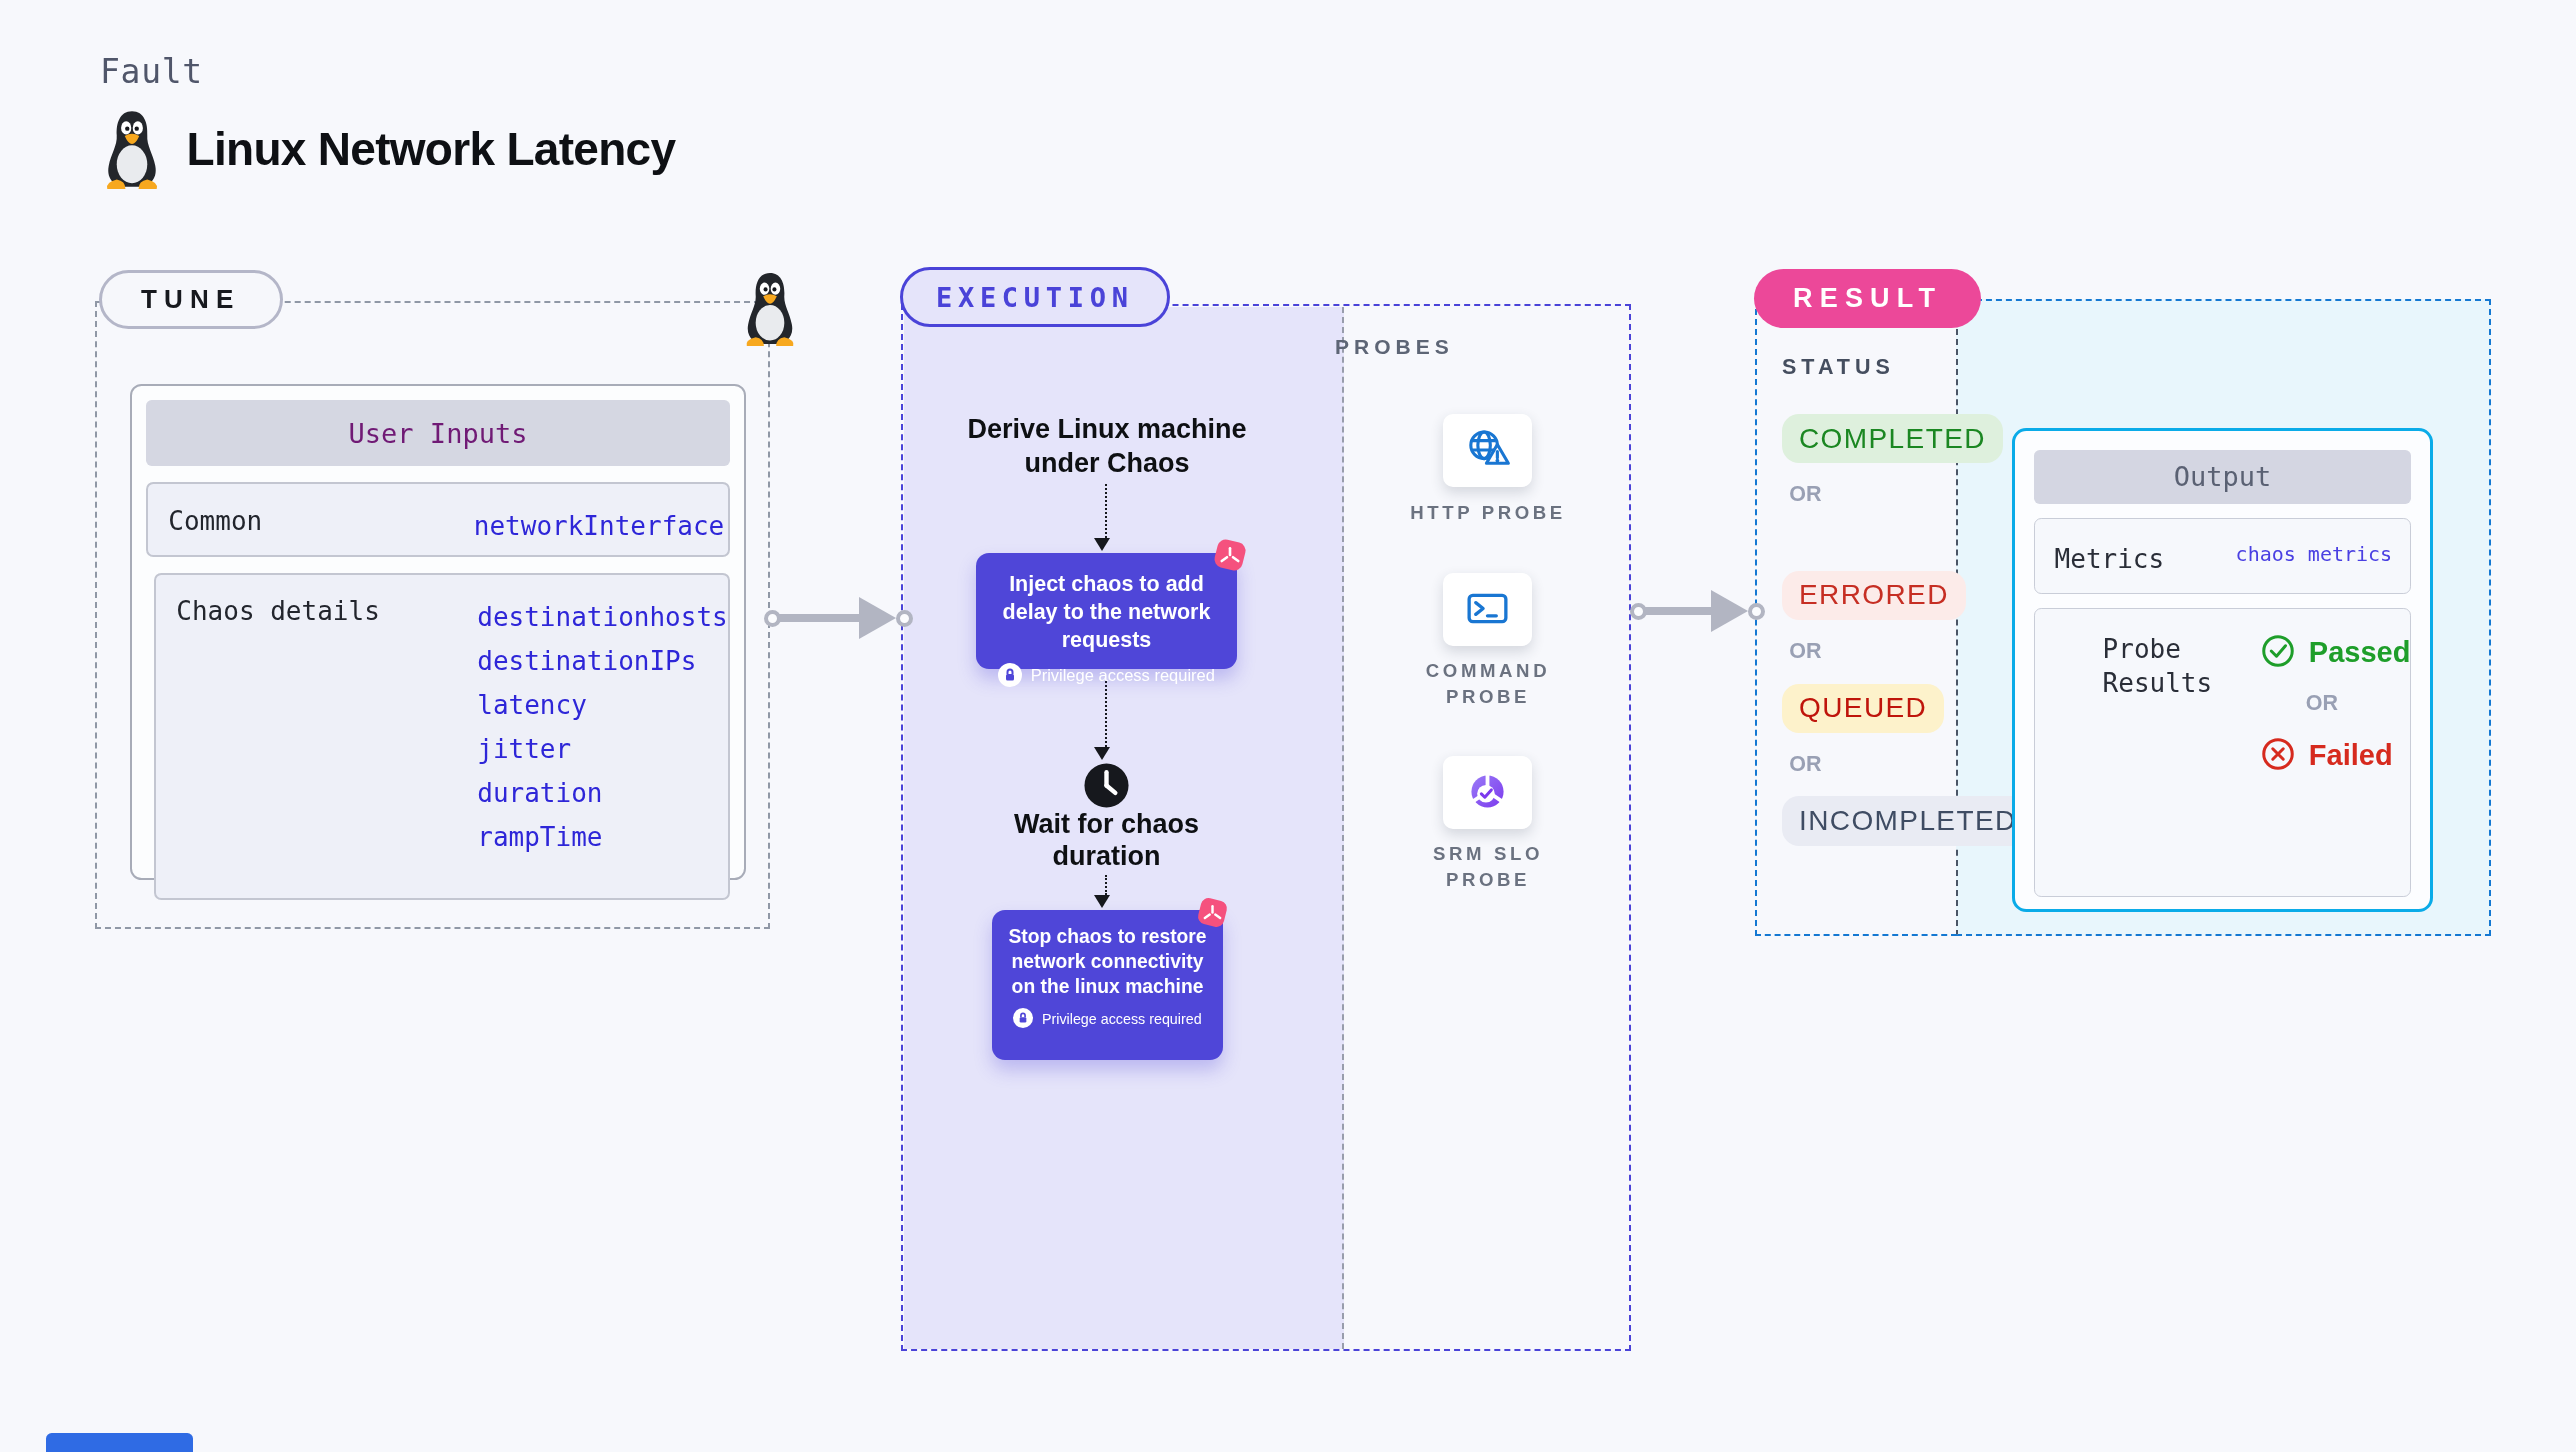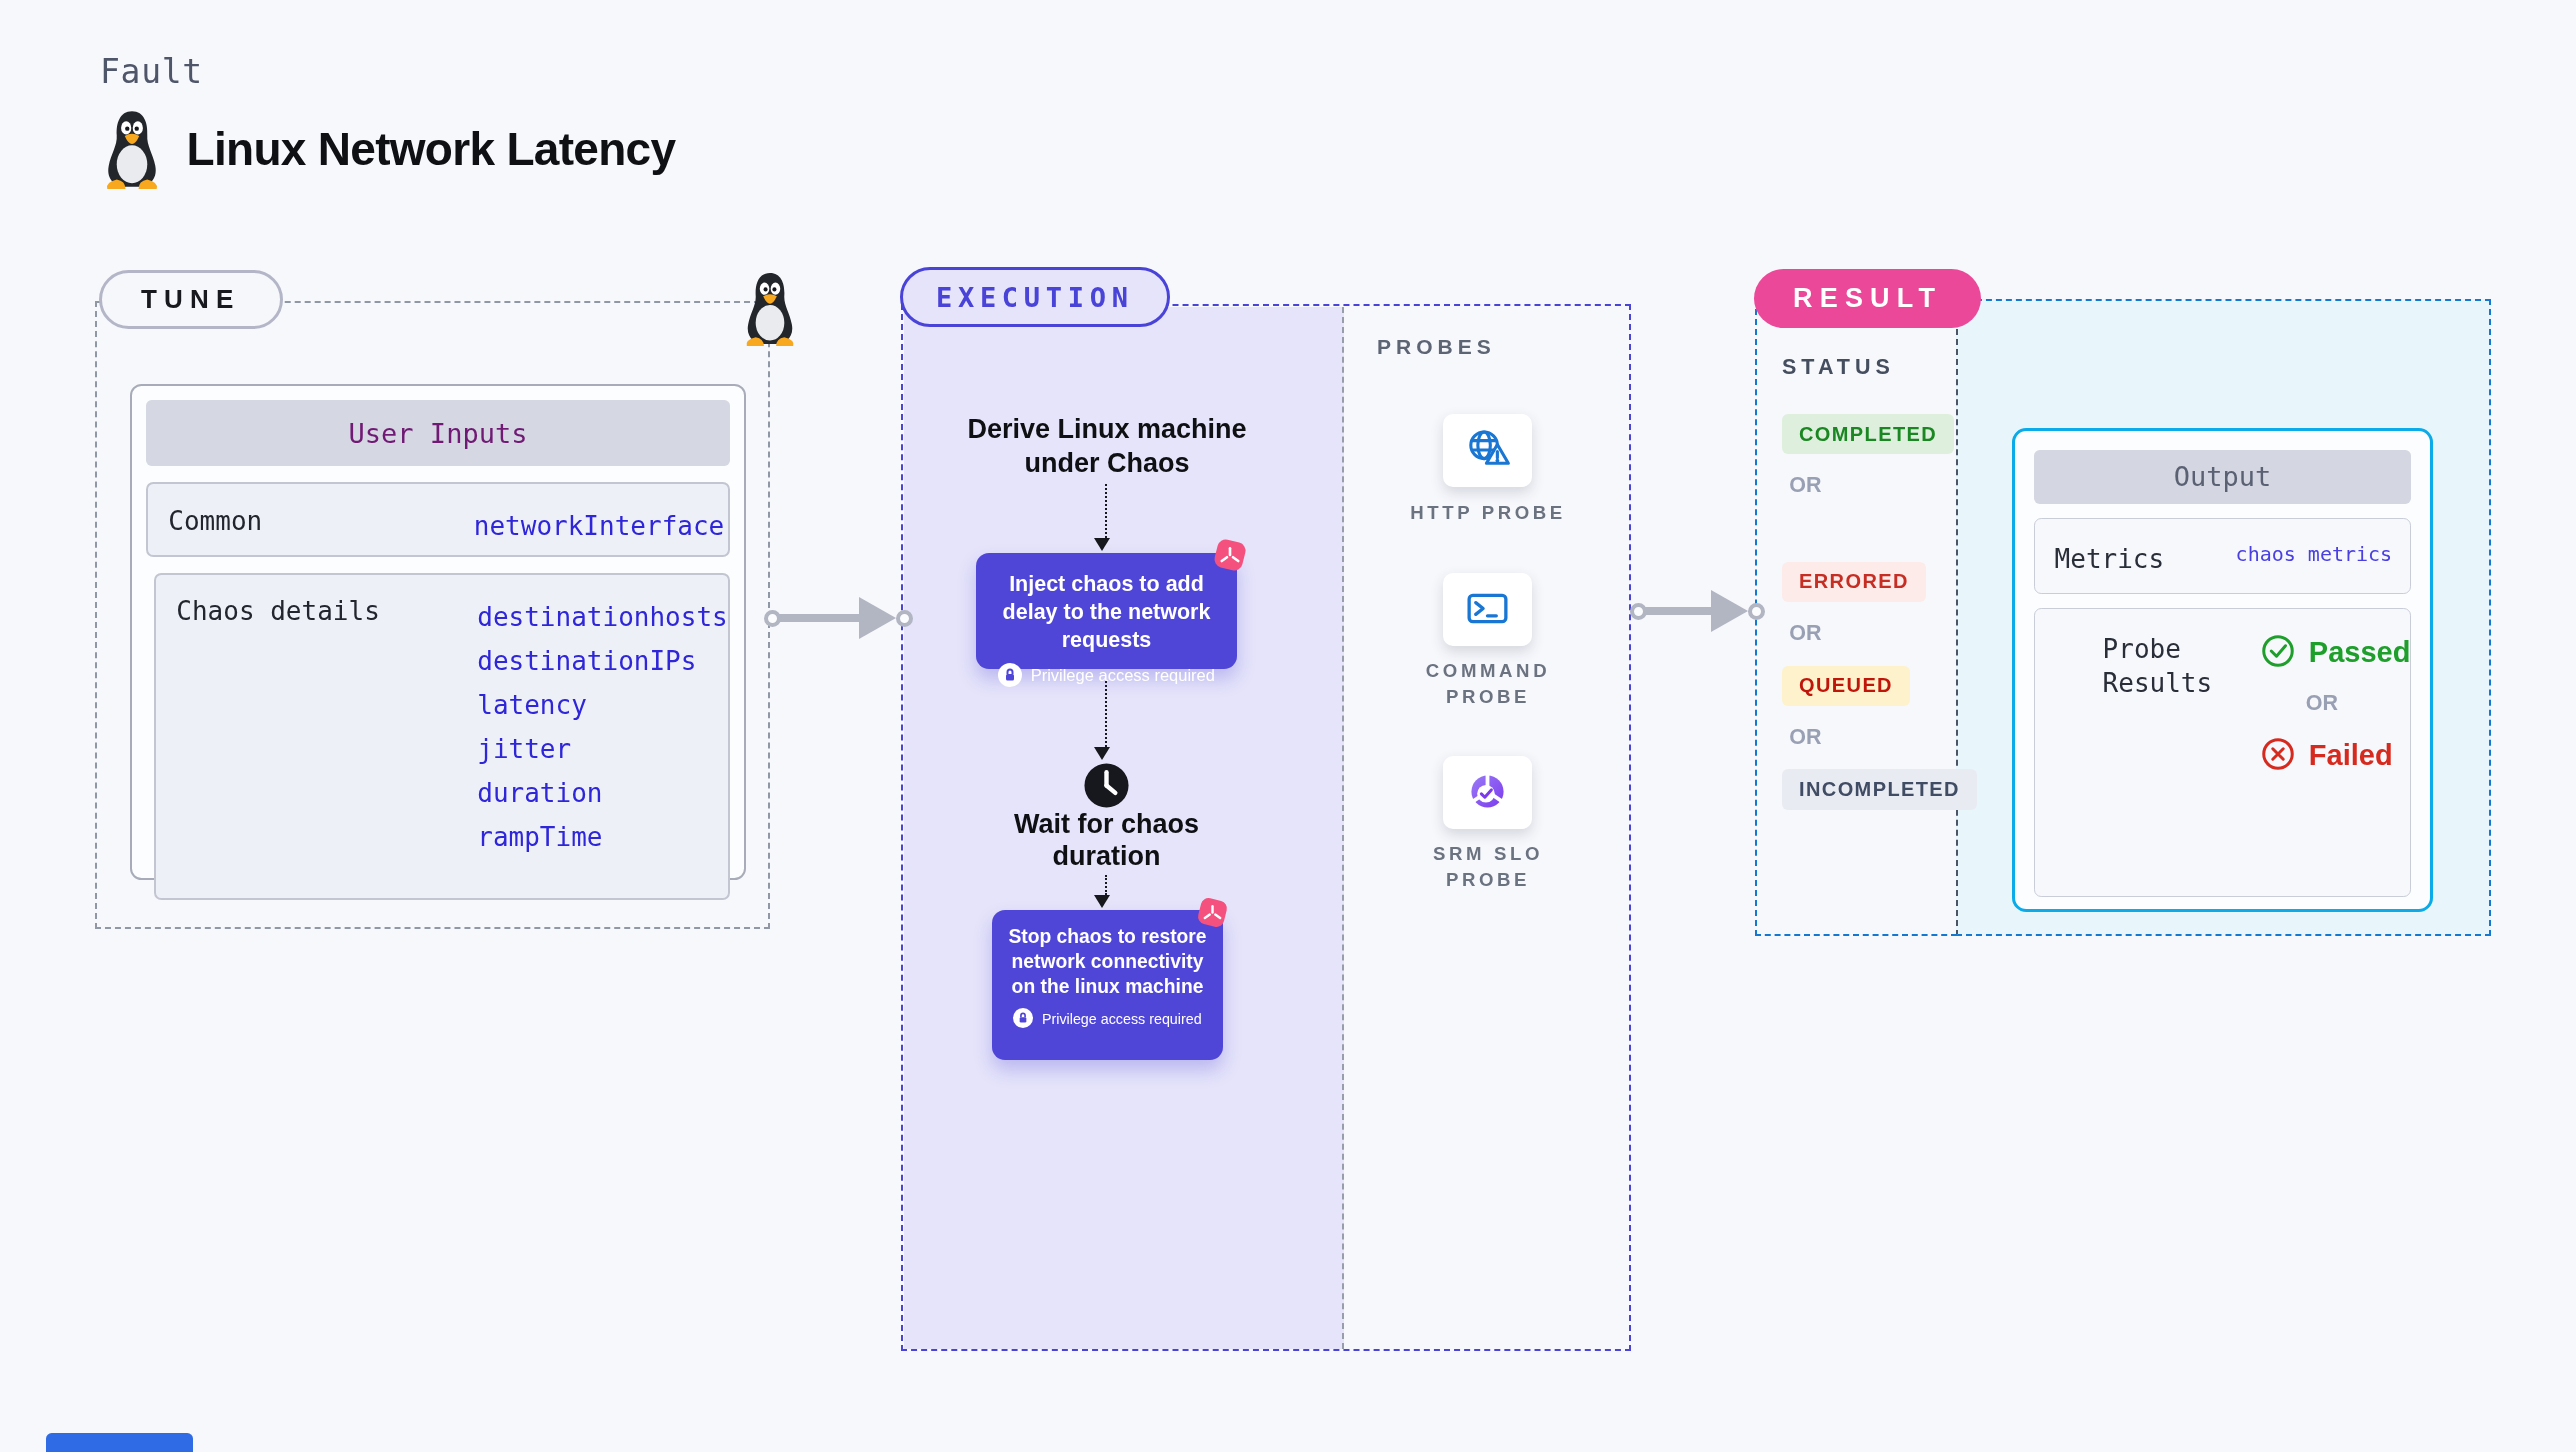--- a/index.html
+++ b/index.html
@@ -74,38 +74,38 @@
   .inject-step .msg{font-size:21.5px;line-height:28px;}
   .stop-step{left:992px;top:910px;width:231px;height:150px;padding:14.3px 14.3px 0;}
   .stop-step .msg{font-size:19.3px;line-height:25px;}
   .priv-row{display:flex;align-items:center;justify-content:center;gap:8.6px;margin-top:8.6px;}
   .priv-row .priv-txt{font-size:16.5px;color:#ffffff;}
   .stop-step .priv-row .priv-txt{font-size:14.3px;}
   .pink-icon{position:absolute;z-index:3;}
   .clock-wrap{position:absolute;left:1083px;top:762px;z-index:2;}
 
   
-  .probes-heading{position:absolute;left:1377px;top:335px;font-size:21px;font-weight:bold;
+  .probes-heading{position:absolute;left:1335px;top:335px;font-size:21px;font-weight:bold;
     letter-spacing:5px;color:#5d6575;}
   .probe-card{position:absolute;width:89px;height:73px;background:#ffffff;border-radius:10px;
     box-shadow:0 5.7px 13px rgba(40,48,70,.16);display:flex;align-items:center;justify-content:center;}
   .probe-label{position:absolute;width:186px;text-align:center;font-size:18.6px;font-weight:bold;
     letter-spacing:3.6px;color:#6b7280;line-height:26px;}
 
   
   .status-box{left:1755px;top:309px;width:202px;height:627px;
     border:2.9px dashed #1478d2;border-right:none;}
   .result-badge{left:1754px;top:269px;height:59px;padding:0 39px;background:#ec4899;
     color:#ffffff;font-size:27px;}
   .status-heading{position:absolute;left:1782px;top:355px;font-size:21.5px;font-weight:bold;
     letter-spacing:5px;color:#454e5f;}
   .status-stack{position:absolute;left:1782px;top:414px;display:flex;flex-direction:column;
     align-items:flex-start;gap:19.3px;}
-  .status-pill{display:inline-block;padding:8.6px 17px;border-radius:6px;font-size:20px;
-    font-weight:bold;letter-spacing:1.4px;}
+  .status-pill{display:inline-block;padding:8.6px 17px;border-radius:17px;font-size:28px;
+    font-weight:normal;letter-spacing:1.4px;}
   .st-completed{background:#def0dd;color:#1b8722;}
   .st-errored{background:#fcebe9;color:#c62e23;margin-top:44px;}
   .st-queued{background:#fdf2cb;color:#bf150b;}
   .st-incompleted{background:#e9ebf3;color:#3f4c63;}
   .or-sep{font-size:21.5px;font-weight:bold;color:#99a0b4;padding-left:7.2px;}
 
   .lightblue-box{left:1956px;top:299px;width:535px;height:637px;background:#e8f6fc;
     border:2.9px dashed #1478d2;border-left:2.1px dashed #4b5566;}
   .output-card{position:absolute;left:2012px;top:428px;width:421px;height:484px;background:#fcfdff;
     border:3.6px solid #0aabe8;border-radius:14.3px;padding:18.6px;box-sizing:border-box;z-index:2;}

